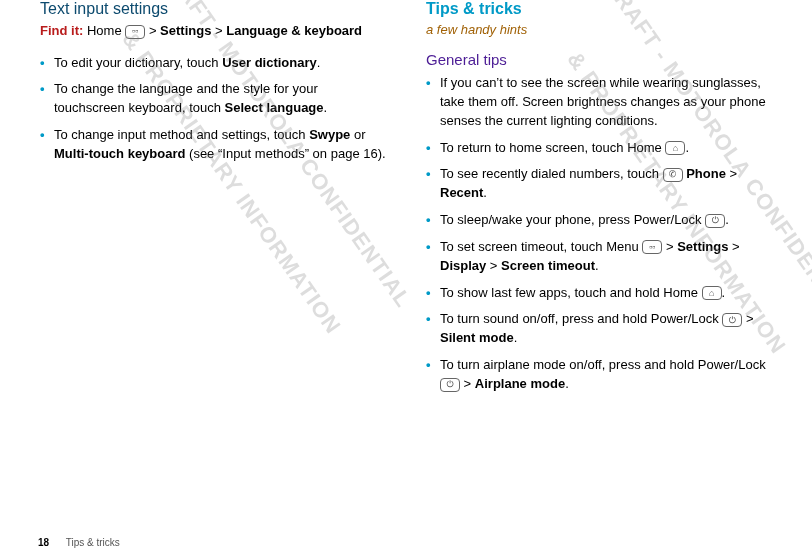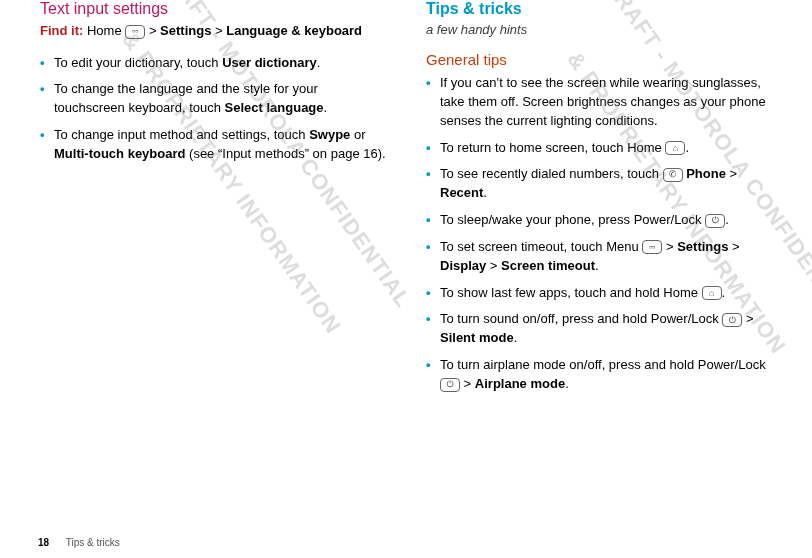--- a/index.html
+++ b/index.html
@@ -1,31 +1,31 @@
 <!DOCTYPE html>
 <html><head>
 <meta charset="utf-8">
 <style>
   * { margin: 0; padding: 0; box-sizing: border-box; }
   html, body { width: 812px; height: 558px; font-family: Arial, Helvetica, sans-serif; background: #fff; color: #000; }
   .page { position: relative; width: 812px; height: 558px; padding: 0 40px 24px 40px; }
   .cols { display: flex; gap: 40px; }
   .col { flex: 1; min-width: 0; }
   h2.section-title { font-size: 16px; font-weight: 400; margin-bottom: 4px; }
-  h2.section-title.gray { color: #be185d; }
+  h2.section-title.gray { color: #0c4a6e; }
   h2.section-title.blue { color: #009ac7; font-weight: 700; }
-  .subtitle-italic { font-style: italic; font-size: 13px; margin-bottom: 14px; color: #404040; }
+  .subtitle-italic { font-style: italic; font-size: 13px; margin-bottom: 14px; color: #a16207; }
   .findit { font-size: 13px; line-height: 1.35; margin-bottom: 14px; }
   .findit .label { color: #b91c1c; font-weight: 700; }
   .bold { font-weight: 700; }
   ul.bullets { list-style: none; padding-left: 0; }
   ul.bullets li { position: relative; padding-left: 14px; font-size: 13px; line-height: 1.45; margin-bottom: 8px; color: #000; }
   ul.bullets li::before { content: "•"; position: absolute; left: 0; top: 0; color: #009ac7; font-weight: 700; }
   .kbd-icon { display: inline-flex; align-items: center; justify-content: center; vertical-align: middle; border: 1px solid #666; border-radius: 4px; height: 14px; min-width: 20px; padding: 0 2px; font-size: 9px; line-height: 1; color: #444; background: #fff; }
-  .subhead-blue { color: #c2410c; font-size: 15px; font-weight: 400; margin-bottom: 6px; margin-top: 4px; }
+  .subhead-blue { color: #4c1d95; font-size: 15px; font-weight: 400; margin-bottom: 6px; margin-top: 4px; }
   .footer { position: absolute; left: 38px; bottom: 10px; font-size: 10px; color: #555; }
   .footer .pagenum { font-weight: 700; color: #000; margin-right: 14px; }
   .watermark { position: absolute; font-size: 22px; font-weight: 700; color: rgba(120,120,120,0.25); transform-origin: center; white-space: pre; letter-spacing: 1px; pointer-events: none; }
   .wm1 { left: 75px; top: 120px; transform: rotate(55deg); }
   .wm2 { left: 50px; top: 170px; transform: rotate(55deg); }
   .wm3 { left: 520px; top: 140px; transform: rotate(55deg); }
   .wm4 { left: 495px; top: 190px; transform: rotate(55deg); }
 </style>
 </head>
 <body>

